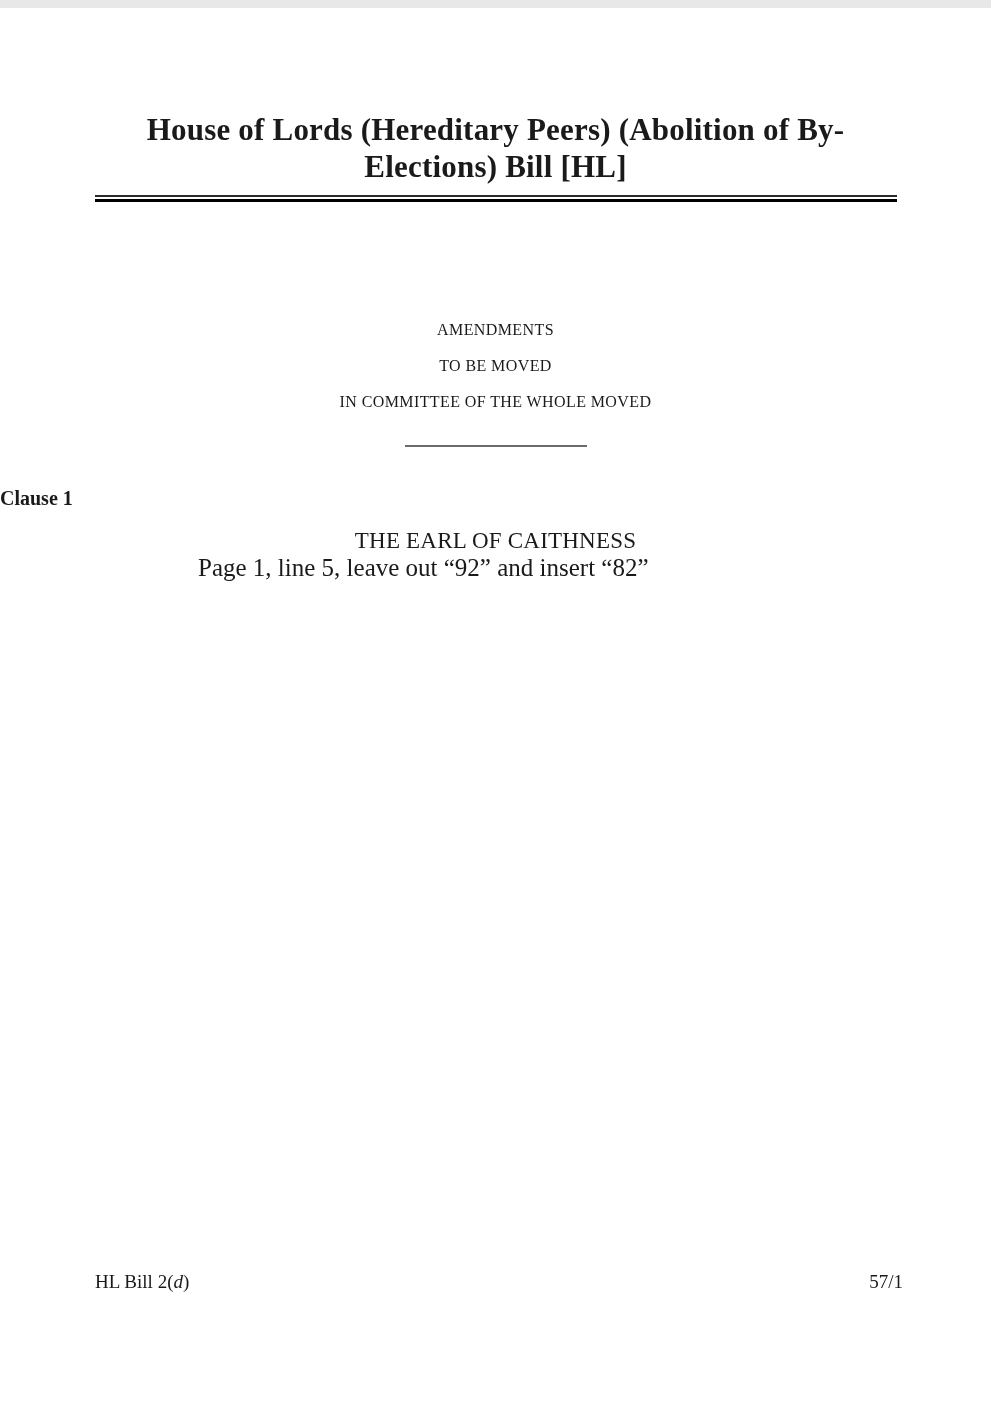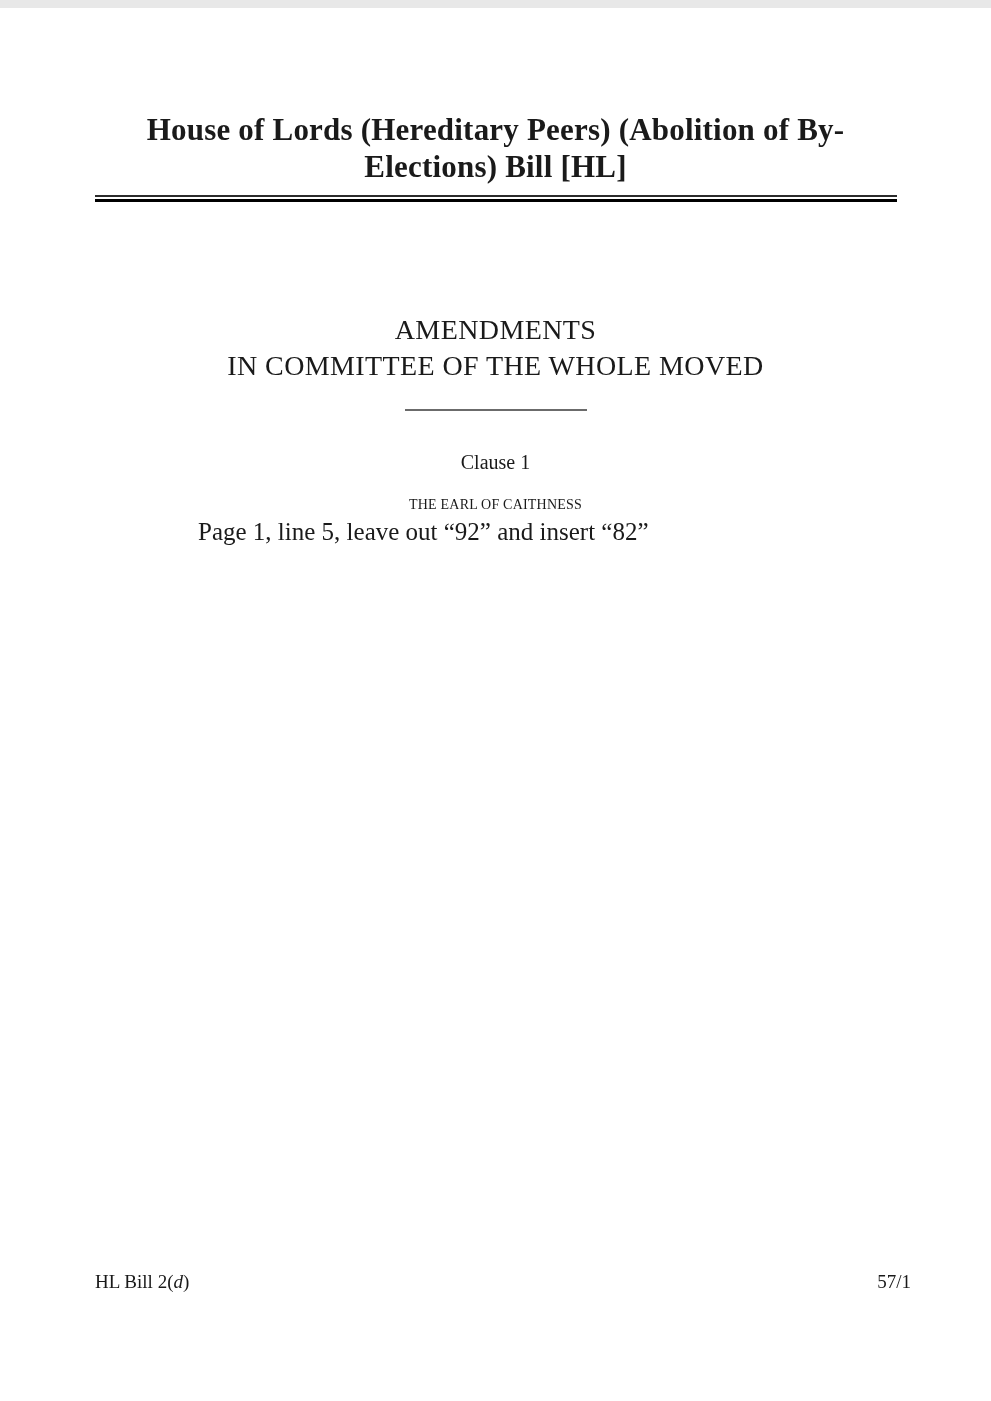--- a/index.html
+++ b/index.html
@@ -31,80 +31,80 @@
     height: 2px;
     border-top: 2px solid #2b2b2b;
     border-bottom: 3px solid #000000;
   }
   .ceremonial {
     margin-top: 116px;
     text-align: center;
   }
   .ceremonial p {
     margin: 0 0 12px 0;
-    font-size: 28px;
+    font-size: 16px;
     line-height: 24px;
     letter-spacing: 0.4px;
   }
   .short-rule {
     width: 182px;
     margin: 31px auto 0;
     border-top: 2px solid #6b6b6b;
   }
   .clause-heading {
     margin: 39px 0 0 0;
-    text-align: center;
     font-size: 20px;
     line-height: 24px;
-    font-weight: normal;
+    font-weight: bold;
   }
   .movers {
     margin-top: 19px;
     text-align: center;
   }
   .movers p {
     margin: 0;
-    font-size: 14px;
+    font-size: 23px;
     line-height: 23px;
     letter-spacing: 0.2px;
   }
   .amendment {
     margin: 5px 93px 0 198px;
     font-size: 25px;
     line-height: 22px;
   }
   .amendment.second {
     margin-top: 33px;
     text-align: justify;
   }
   .footer {
     position: absolute;
     top: 1262px;
     left: 95px;
-    right: 80px;
+    right: 88px;
     display: flex;
     justify-content: space-between;
     font-size: 19px;
     line-height: 23px;
   }
   .footer .italic {
     font-style: italic;
   }
 </style>
 </head>
 <body>
 
 <div class="page">
 
   <h1 class="bill-title">House of Lords (Hereditary Peers) (Abolition of By-Elections) Bill [HL]</h1>
 
   <div class="double-rule"></div>
 
   <section class="ceremonial">
     <p>AMENDMENTS</p>
+    <p>TO BE MOVED</p>
     <p>IN COMMITTEE OF THE WHOLE MOVED</p>
   </section>
 
   <div class="short-rule"></div>
 
   <section>
     <h2 class="clause-heading">Clause 1</h2>
 
     <div class="movers">
       <p>THE EARL OF CAITHNESS</p>

